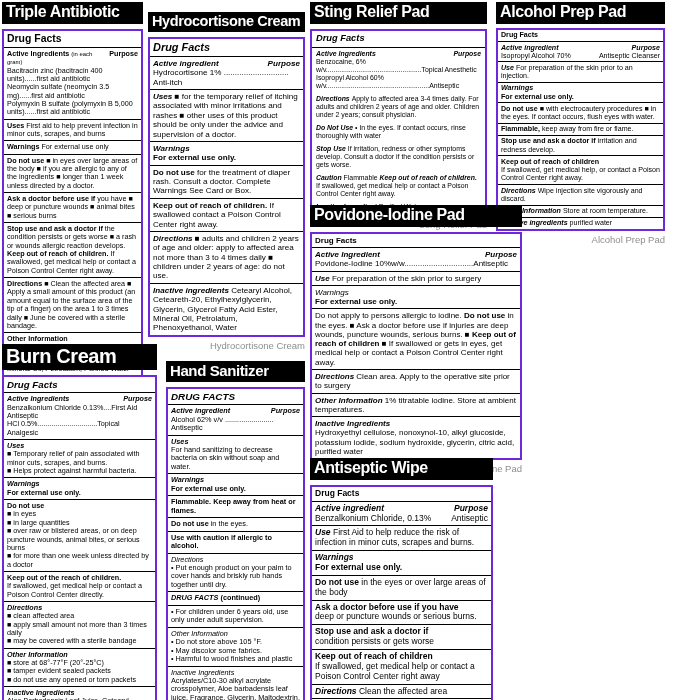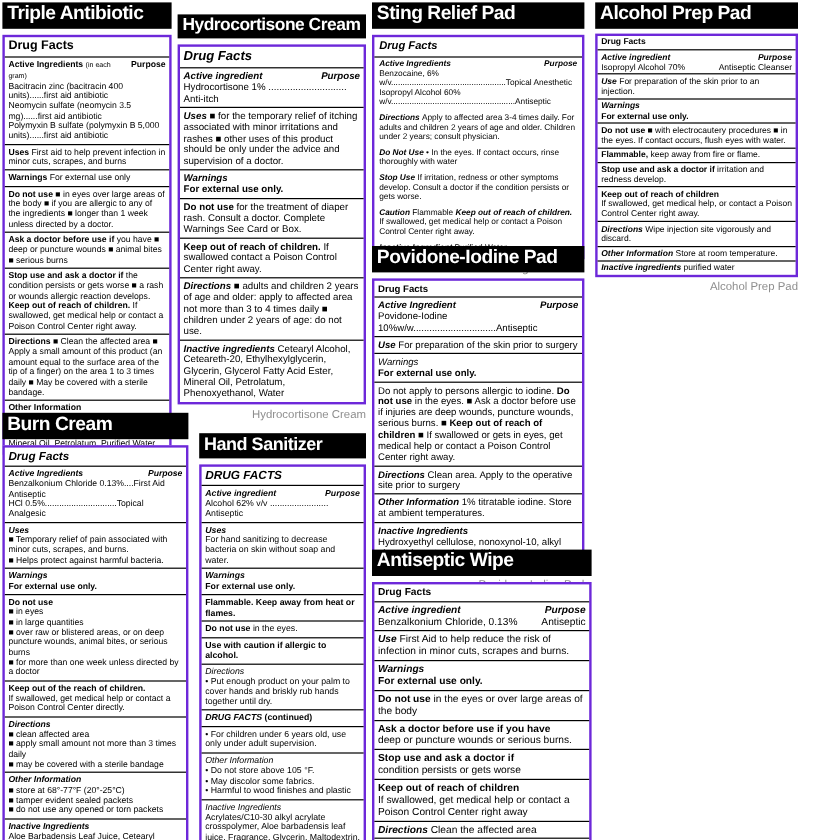--- a/index.html
+++ b/index.html
@@ -42,26 +42,26 @@
   #panel-sting-relief-pad{left:310px;top:2px;width:177px;}
   #panel-sting-relief-pad .titlebar{font-size:16px;}
   #panel-sting-relief-pad .factsbox{font-size:6.9px;}
   #panel-sting-relief-pad .section{padding:2.5px 4px;}
 
   #panel-alcohol-prep-pad{left:496px;top:2px;width:169px;}
   #panel-alcohol-prep-pad .titlebar{font-size:16px;}
   #panel-alcohol-prep-pad .factsbox{font-size:7.1px;margin-top:4px;}
   #panel-alcohol-prep-pad .section{padding:1.5px 3px;}
 
-  #panel-povidone-iodine-pad{left:310px;top:205px;width:177px;}
+  #panel-povidone-iodine-pad{left:310px;top:205px;width:212px;}
   #panel-povidone-iodine-pad .titlebar{font-size:16px;}
   #panel-povidone-iodine-pad .factsbox{font-size:8px;}
 
   #panel-burn-cream{left:2px;top:344px;width:155px;}
-  #panel-burn-cream .titlebar{font-size:16px;}
+  #panel-burn-cream .titlebar{font-size:20px;}
   #panel-burn-cream .factsbox{font-size:7.2px;}
 
   #panel-hand-sanitizer{left:166px;top:344px;width:139px;}
   #panel-hand-sanitizer .titlebar{font-size:15px;margin-top:17px;}
   #panel-hand-sanitizer .factsbox{font-size:7.3px;}
 
   #panel-antiseptic-wipe{left:310px;top:458px;width:183px;}
   #panel-antiseptic-wipe .titlebar{font-size:16px;}
   #panel-antiseptic-wipe .factsbox{font-size:8.5px;}
 </style>
@@ -93,21 +93,21 @@
         <div class="section">
           <div class="line"><span class="r-b">Do not use </span><span>■ in eyes over large areas of the body ■ if you are allergic to any of the ingredients ■ longer than 1 week unless directed by a doctor.</span></div>
         </div>
         <div class="section">
           <div class="line"><span class="r-b">Ask a doctor before use if </span><span>you have ■ deep or puncture wounds ■ animal bites ■ serious burns</span></div>
         </div>
         <div class="section">
           <div class="line"><span class="r-b">Stop use and ask a doctor if </span><span>the condition persists or gets worse ■ a rash or wounds allergic reaction develops. </span><span class="r-b">Keep out of reach of children.</span><span> If swallowed, get medical help or contact a Poison Control Center right away.</span></div>
         </div>
         <div class="section">
-          <div class="line"><span class="r-b">Directions </span><span>■ Clean the affected area ■ Apply a small amount of this product (an amount equal to the surface area of the tip of a finger) on the area 1 to 3 times daily ■ May be covered with a sterile bandage.</span></div>
+          <div class="line"><span class="r-b">Directions </span><span>■ Clean the affected area ■ Apply a small amount of this product (an amount equal to the surface area of the tip of a finger) on the area 1 to 3 times daily ■ June be covered with a sterile bandage.</span></div>
         </div>
         <div class="section">
           <div class="line"><span class="r-b">Other Information</span></div>
           <div class="line"><span>Store at room temperature</span></div>
         </div>
         <div class="section">
           <div class="line"><span class="r-b">Inactive Ingredients</span></div>
           <div class="line"><span>Mineral Oil, Petrolatum, Purified Water</span></div>
         </div>
       </div>

